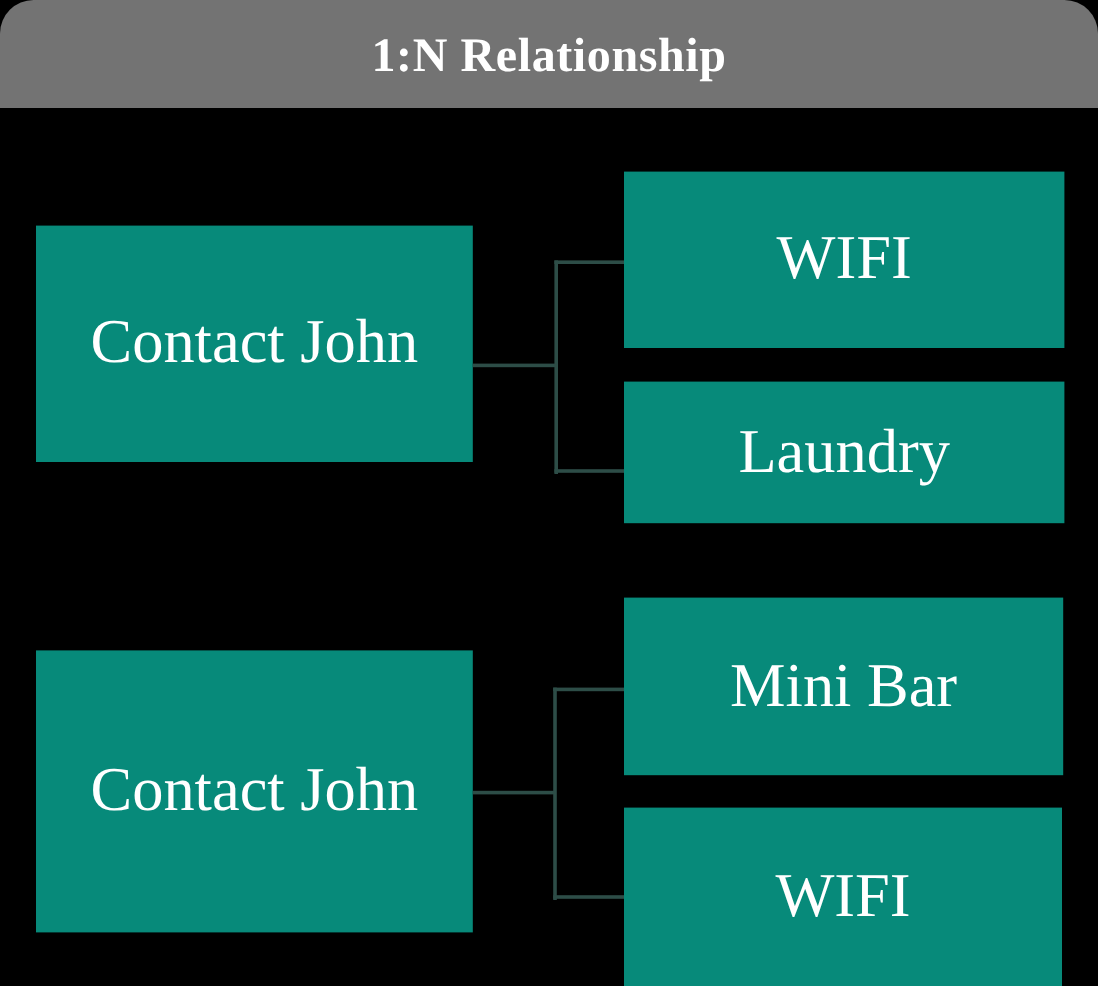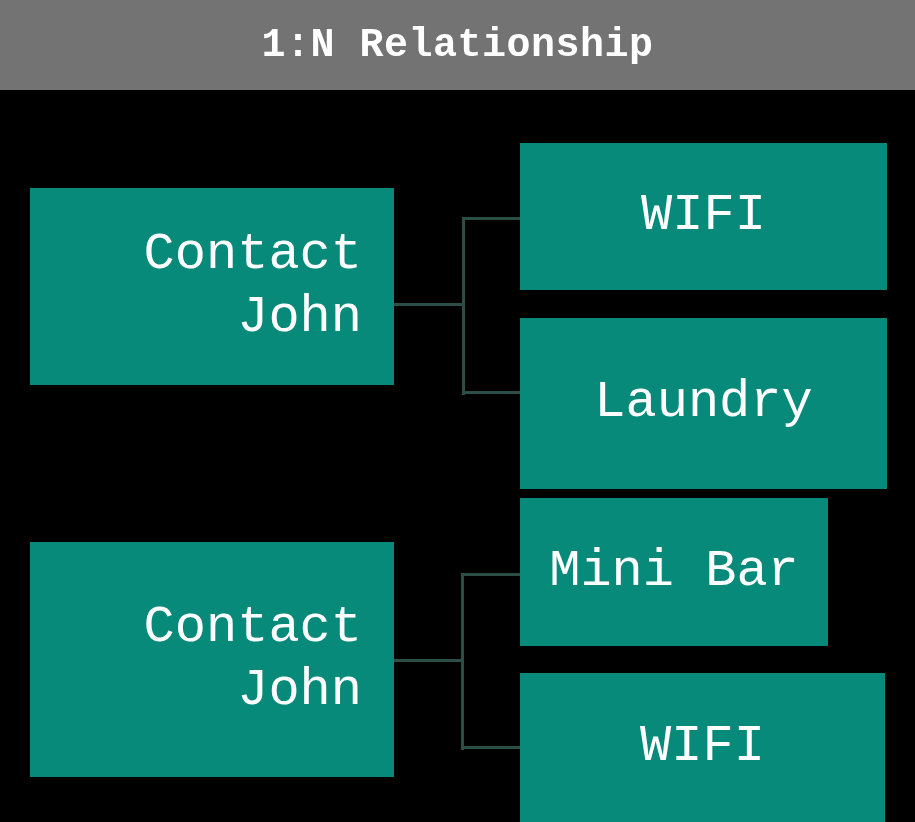--- a/index.html
+++ b/index.html
@@ -6,21 +6,22 @@
     margin: 0;
     padding: 0;
     background: #000;
   }
   .stage {
     position: relative;
     width: 915px;
     height: 822px;
     background: var(--canvas-bg, #000);
     overflow: hidden;
-    font-family: Liberation Mono, monospace;
+    font-family: Liberation Serif, serif;
+    border-radius: 28px;
   }
   .header {
     position: absolute;
     left: 0;
     top: 0;
     width: 915px;
     height: 90px;
     background: var(--header-bg, #737373);
     display: flex;
     align-items: center;
@@ -65,34 +66,34 @@
   </div>
 
   <div class="node parent" style="left:30px; top:188px; width:364px; height:197px;">
     <span class="label">Contact John</span>
   </div>
 
   <div class="node" style="left:520px; top:143px; width:367px; height:147px;">
     <span class="label">WIFI</span>
   </div>
 
-  <div class="node" style="left:520px; top:318px; width:367px; height:171px;">
+  <div class="node" style="left:520px; top:318px; width:367px; height:118px;">
     <span class="label">Laundry</span>
   </div>
 
   <div class="connector" style="left:394px; top:303px; width:69px; height:3px;"></div>
   <div class="connector" style="left:462px; top:217px; width:3px; height:178px;"></div>
   <div class="connector" style="left:462px; top:217px; width:58px; height:3px;"></div>
   <div class="connector" style="left:462px; top:391px; width:58px; height:3px;"></div>
 
   <div class="node parent" style="left:30px; top:542px; width:364px; height:235px;">
     <span class="label">Contact John</span>
   </div>
 
-  <div class="node" style="left:520px; top:498px; width:308px; height:148px;">
+  <div class="node" style="left:520px; top:498px; width:366px; height:148px;">
     <span class="label">Mini Bar</span>
   </div>
 
   <div class="node" style="left:520px; top:673px; width:365px; height:149px;">
     <span class="label">WIFI</span>
   </div>
 
   <div class="connector" style="left:394px; top:659px; width:68px; height:3px;"></div>
   <div class="connector" style="left:461px; top:573px; width:3px; height:177px;"></div>
   <div class="connector" style="left:461px; top:573px; width:59px; height:3px;"></div>

